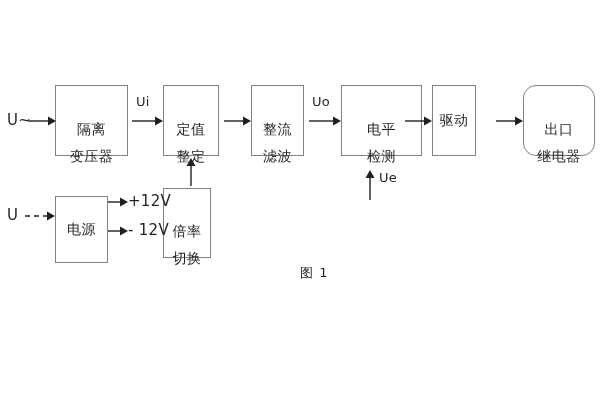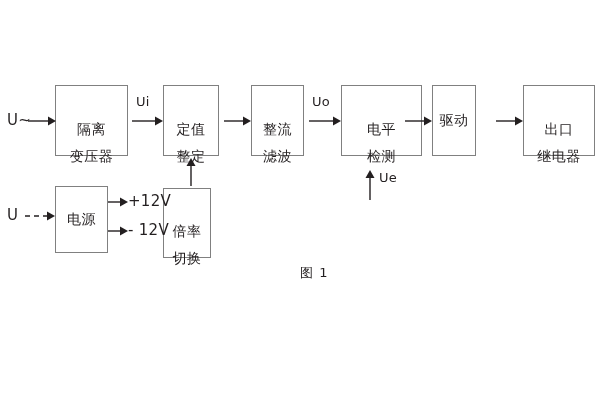--- a/index.html
+++ b/index.html
@@ -98,26 +98,26 @@
 
   <div class="block" style="left:341px; top:85px; width:81px; height:71px;">
     <span class="line">电平</span>
     <span class="line">检测</span>
   </div>
 
   <div class="block single" style="left:432px; top:85px; width:44px; height:71px;">
     <span class="line">驱动</span>
   </div>
 
-  <div class="block" style="left:523px; top:85px; width:72px; height:71px;">
+  <div class="block" style="left:523px; top:85px; width:72px; height:71px;border-radius:13px;">
     <span class="line">出口</span>
     <span class="line">继电器</span>
   </div>
 
-  <div class="block single" style="left:55px; top:186px; width:53px; height:67px;">
+  <div class="block single" style="left:55px; top:196px; width:53px; height:67px;">
     <span class="line">电源</span>
   </div>
 
   <div class="block" style="left:163px; top:188px; width:48px; height:70px;">
     <span class="line">倍率</span>
     <span class="line">切换</span>
   </div>
 
 
   <svg class="conn" style="left:0; top:0;" width="600" height="400" viewBox="0 0 600 400">

